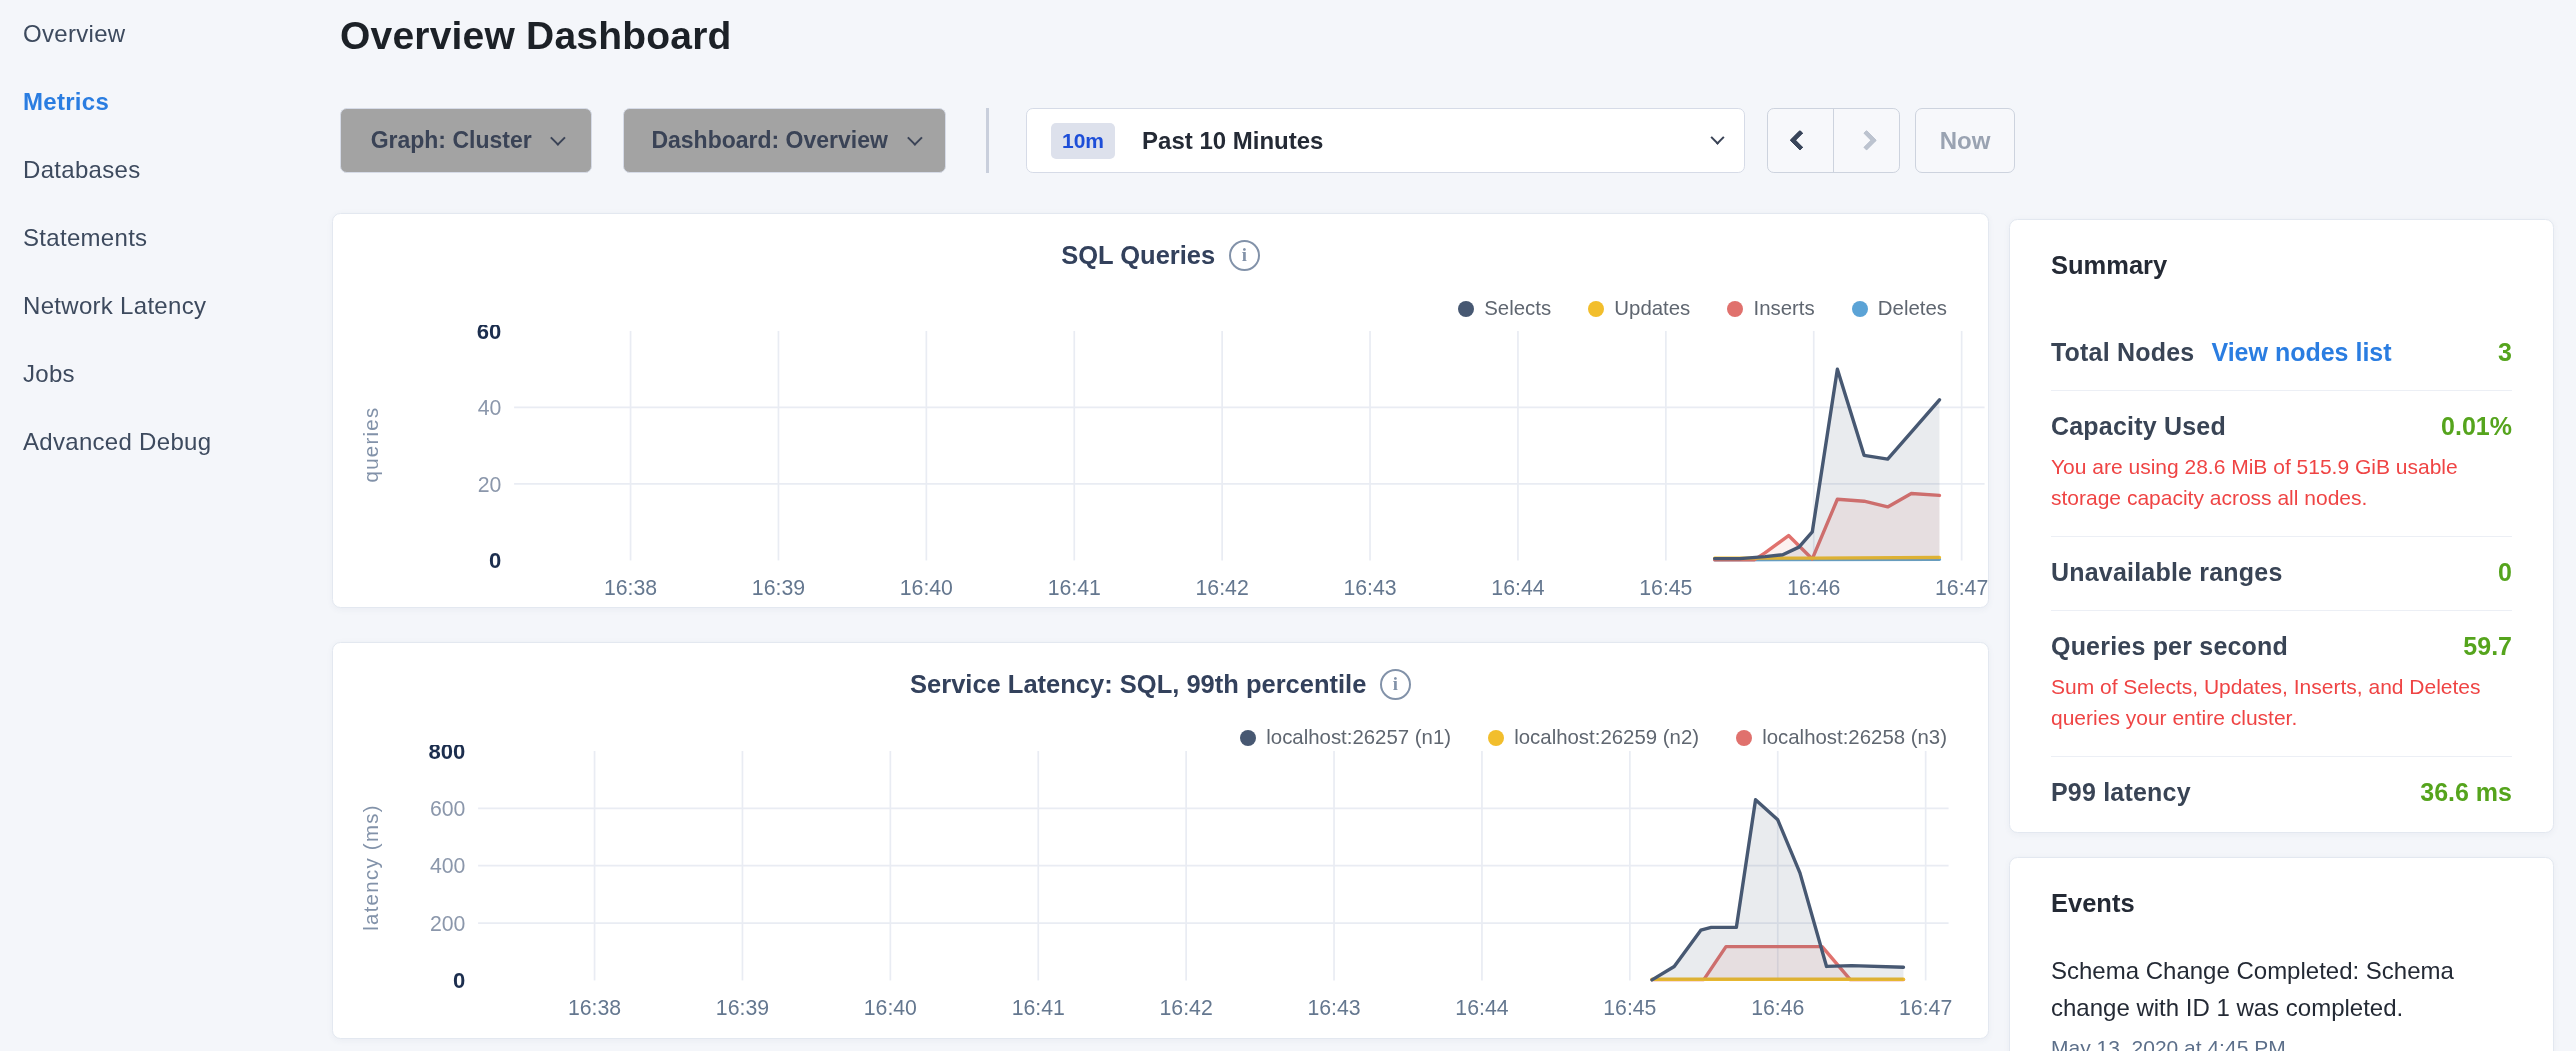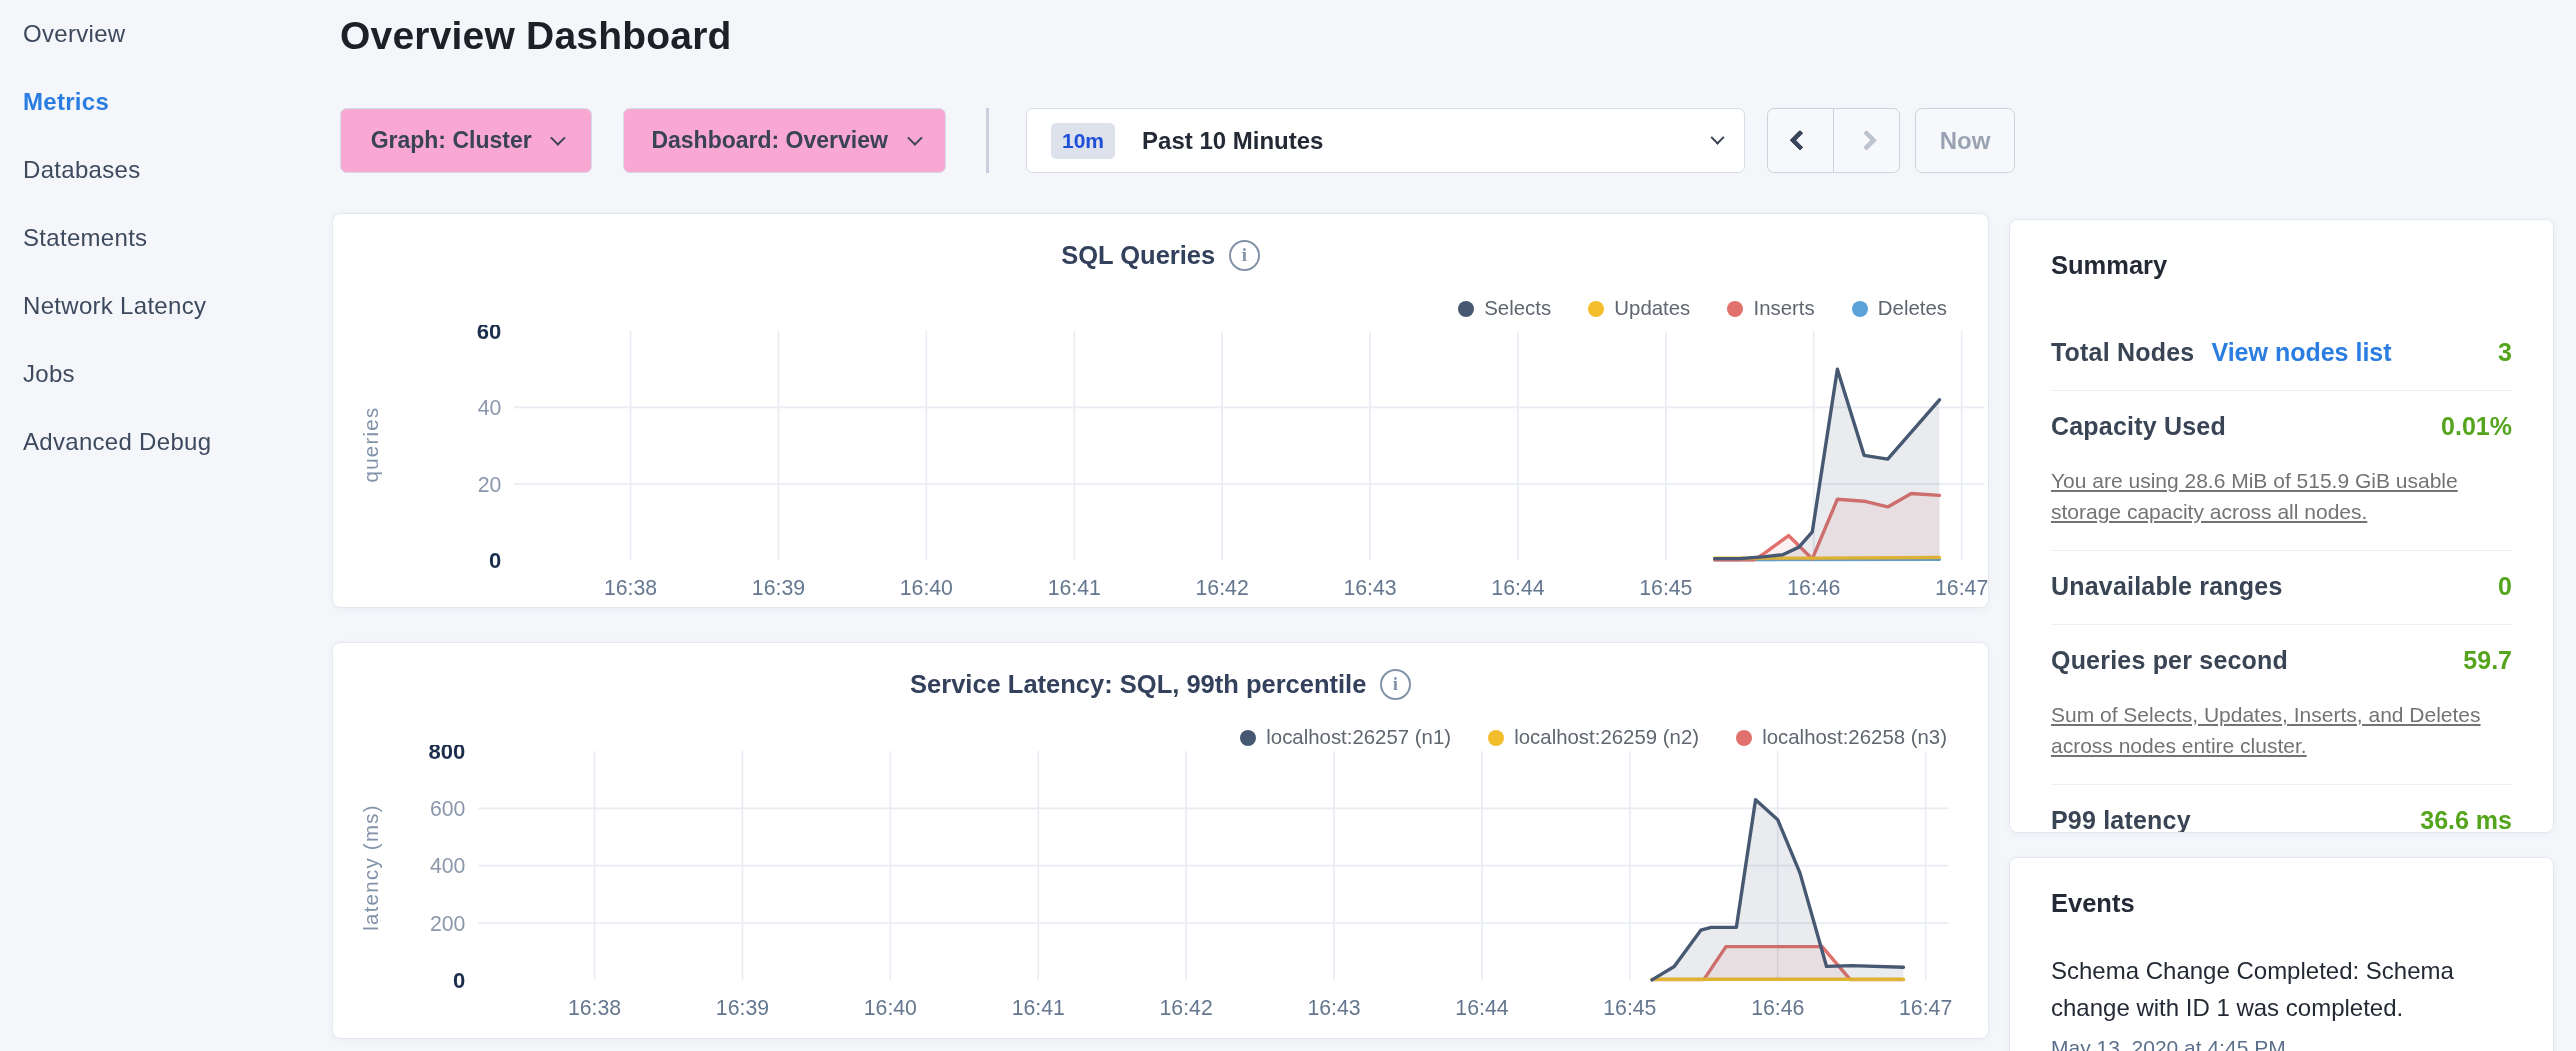--- a/index.html
+++ b/index.html
@@ -17,21 +17,21 @@
     font-size:24px; font-weight:500; color:#3d4a5e; cursor:pointer; letter-spacing:0.3px;
   }
   .nav-item.active { color:#2a7de1; font-weight:700; }
   
   .page-title {
     position:absolute; left:340px; top:13.6px;
     font-size:39px; font-weight:700; color:#1c2127; letter-spacing:0.2px;
   }
   .ctl-btn {
     position:absolute; top:108px; height:65px;
-    background:#f9a8d4; border:1.7px solid #d6dbe7; border-radius:6.8px;
+    background:#a3a3a3; border:1.7px solid #d6dbe7; border-radius:6.8px;
     display:flex; align-items:center; justify-content:center; gap:18.7px;
     font-size:23px; font-weight:700; color:#3a4356; cursor:pointer;
   }
   #btn-graph { left:340px; width:252px; }
   #btn-dashboard { left:623px; width:323px; }
   .chev { display:inline-block; border-style:solid; border-color:currentColor; }
   .chev-down { width:11px; height:11px; border-width:0 2.6px 2.6px 0; transform:rotate(45deg) translateY(-3.4px); }
   .vdivider { position:absolute; left:986px; top:108px; width:2.6px; height:65px; background:#c9cfdc; }
   .time-box {
     position:absolute; left:1026px; top:108px; width:719px; height:65px;
@@ -94,21 +94,21 @@
   
   #summary-card { left:2009px; top:219px; width:545px; height:614px; padding:0 41px; }
   .panel-heading { text-align:left; margin-top:31px; font-size:25.5px; font-weight:700; color:#242a35; }
   #summary-card .rows { margin-top:37px; }
   .s-row { padding:21px 0 23px; }
   .s-row + .s-row { border-top:1.7px solid #eceff5; }
   .s-main { display:flex; align-items:flex-start; }
   .s-label { font-size:25px; font-weight:700; color:#394455; letter-spacing:0.2px; }
   .s-link { margin-left:17px; font-size:25px; font-weight:700; color:#2a7de1; cursor:pointer; }
   .s-value { margin-left:auto; font-size:25px; font-weight:700; color:#55a41d; }
-  .s-desc { margin-top:24px; font-size:21px; color:#737373; line-height:31px;text-decoration:underline; }
+  .s-desc { margin-top:10px; font-size:21px; color:#ef4444; line-height:31px; }
   #events-card { left:2009px; top:857px; width:545px; height:247px; padding:0 41px; }
   .event-text { margin-top:34px; font-size:24px; color:#242a35; line-height:37px; }
   .event-time { margin-top:10.2px; font-size:21px; color:#5c6f8a; }
 </style>
 </head>
 <body>
 
 <nav class="sidebar">
   <div class="nav-item">Overview</div>
   <div class="nav-item active">Metrics</div>
@@ -274,21 +274,21 @@
       <div class="s-main">
         <span class="s-label">Unavailable ranges</span>
         <span class="s-value">0</span>
       </div>
     </div>
     <div class="s-row">
       <div class="s-main">
         <span class="s-label">Queries per second</span>
         <span class="s-value">59.7</span>
       </div>
-      <div class="s-desc">Sum of Selects, Updates, Inserts, and Deletes across nodes entire cluster.</div>
+      <div class="s-desc">Sum of Selects, Updates, Inserts, and Deletes queries your entire cluster.</div>
     </div>
     <div class="s-row">
       <div class="s-main">
         <span class="s-label">P99 latency</span>
         <span class="s-value">36.6 ms</span>
       </div>
     </div>
   </div>
 </section>
 

